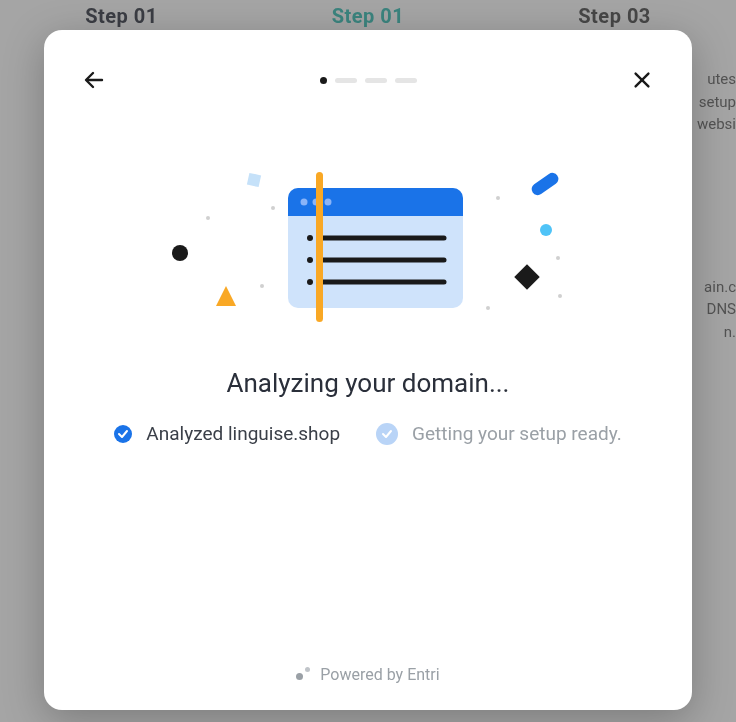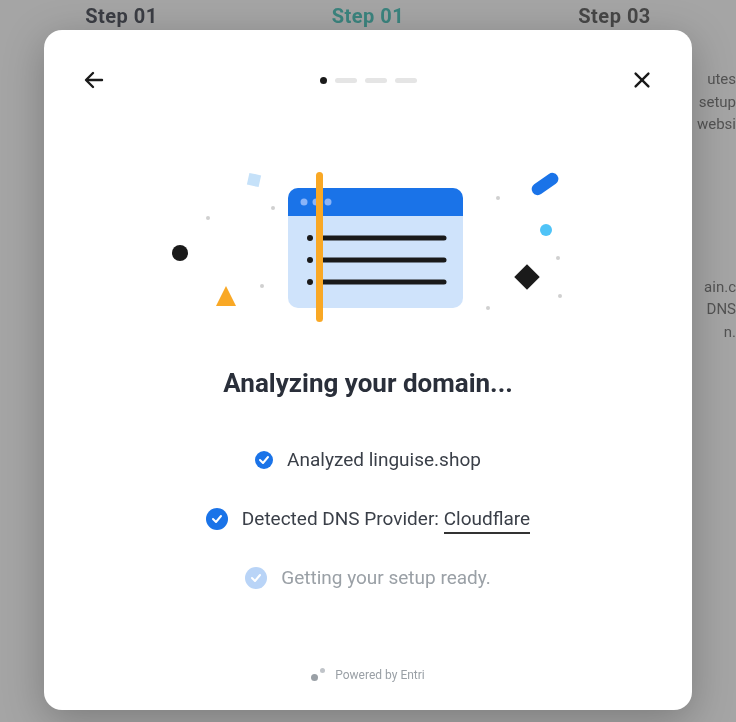--- a/index.html
+++ b/index.html
@@ -79,27 +79,26 @@
       width: 420px;
       height: 180px;
       margin-top: 60px;
       position: relative;
     }
 
     .title {
       font-size: 26px;
       color: #2a2f3a;
       margin-top: 30px;
-      font-weight: 700;
+      font-weight: 400;
     }
 
     .status-list {
-      margin-top: 50px;
-      display: flex;
-      flex-direction: column;
+      margin-top: 24px;
+      display: flex;
       gap: 36px;
       align-items: center;
     }
     .status-row {
       display: flex;
       align-items: center;
       gap: 14px;
       font-size: 19px;
       color: #3a3f48;
     }
@@ -111,23 +110,24 @@
       flex-shrink: 0;
     }
     .check.small { width: 18px; height: 18px; }
     .check.pending { background: #b9d4f7; }
     .check svg { width: 12px; height: 12px; }
     .provider { border-bottom: 2px solid #333; padding-bottom: 2px; }
 
     .powered {
       margin-top: auto;
       display: flex;
+      align-items: center;
       gap: 8px;
       color: #9aa0a6;
-      font-size: 12px;
+      font-size: 16px;
       padding-bottom: 6px;
     }
     .entri-dots {
       position: relative;
       width: 16px; height: 16px;
     }
     .entri-dots .d1 { position:absolute; width:7px; height:7px; border-radius:50%; background:#9aa0a6; top:6px; left:0; }
     .entri-dots .d2 { position:absolute; width:5px; height:5px; border-radius:50%; background:#c0c4c9; top:0; left:9px; }
   </style>
 </head>
@@ -229,28 +229,20 @@
 
   <div class="status-list">
     <div class="status-row">
       <div class="check small">
         <svg viewBox="0 0 24 24" fill="none" stroke="#fff" stroke-width="4" stroke-linecap="round" stroke-linejoin="round">
             <polyline points="4 12 10 18 20 6"></polyline>
           </svg>
       </div>
       <span><span>Analyzed </span><span>linguise.shop</span></span>
     </div>
-    <div class="status-row">
-      <div class="check">
-        <svg viewBox="0 0 24 24" fill="none" stroke="#fff" stroke-width="4" stroke-linecap="round" stroke-linejoin="round">
-            <polyline points="4 12 10 18 20 6"></polyline>
-          </svg>
-      </div>
-      <span><span>Detected DNS Provider:  </span><span class="provider">Cloudflare</span></span>
-    </div>
     <div class="status-row pending">
       <div class="check pending">
         <svg viewBox="0 0 24 24" fill="none" stroke="#fff" stroke-width="4" stroke-linecap="round" stroke-linejoin="round">
             <polyline points="4 12 10 18 20 6"></polyline>
           </svg>
       </div>
       <span>Getting your setup ready.</span>
     </div>
   </div>
 

